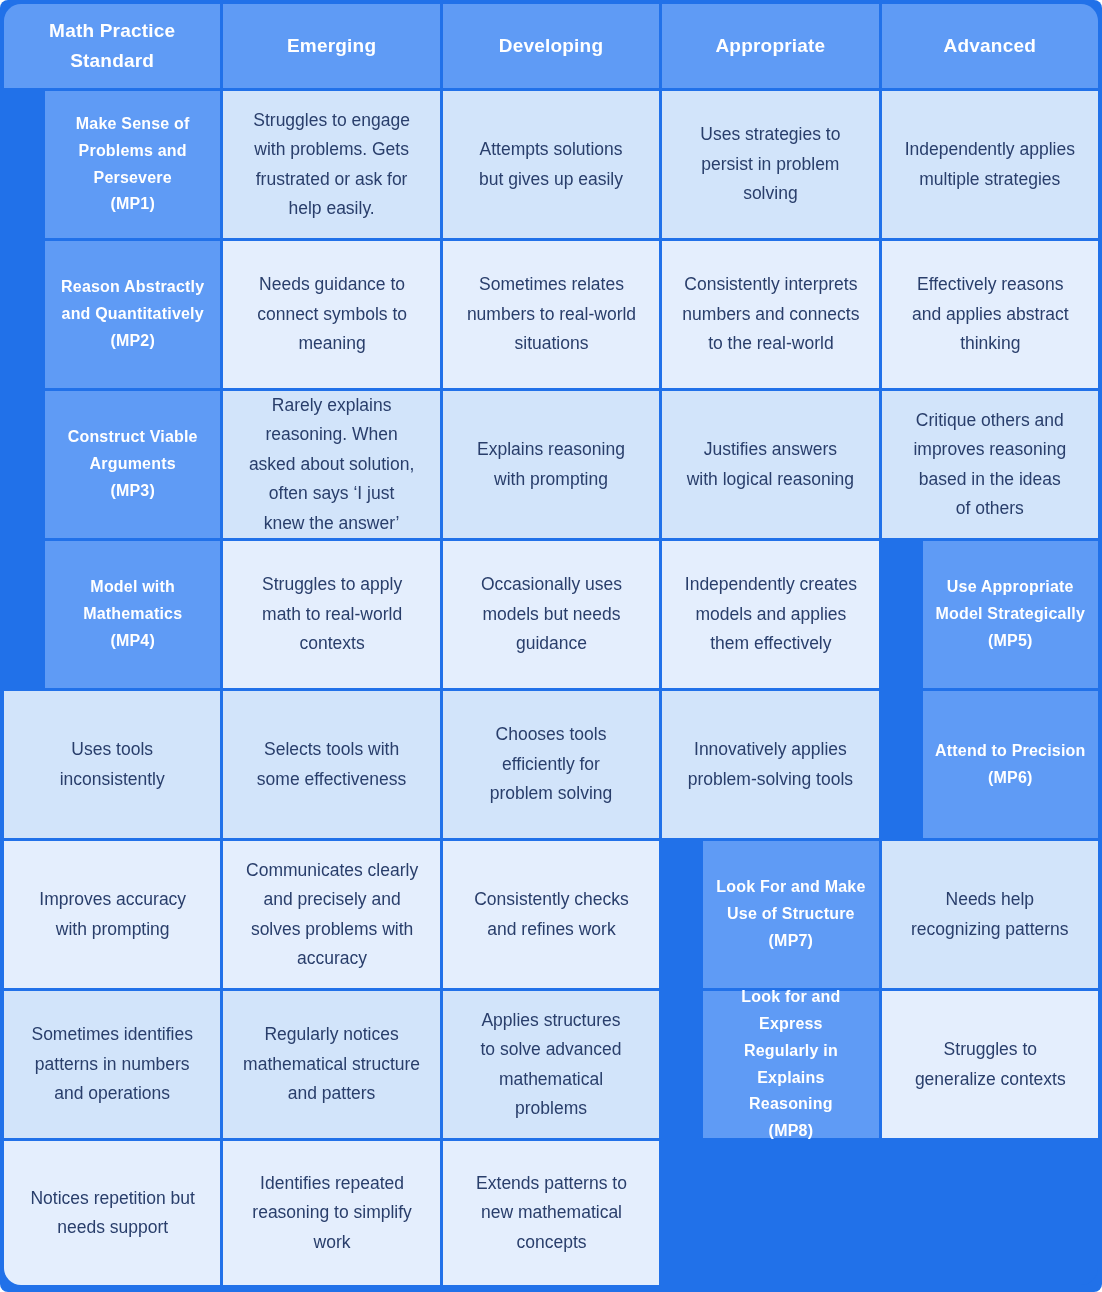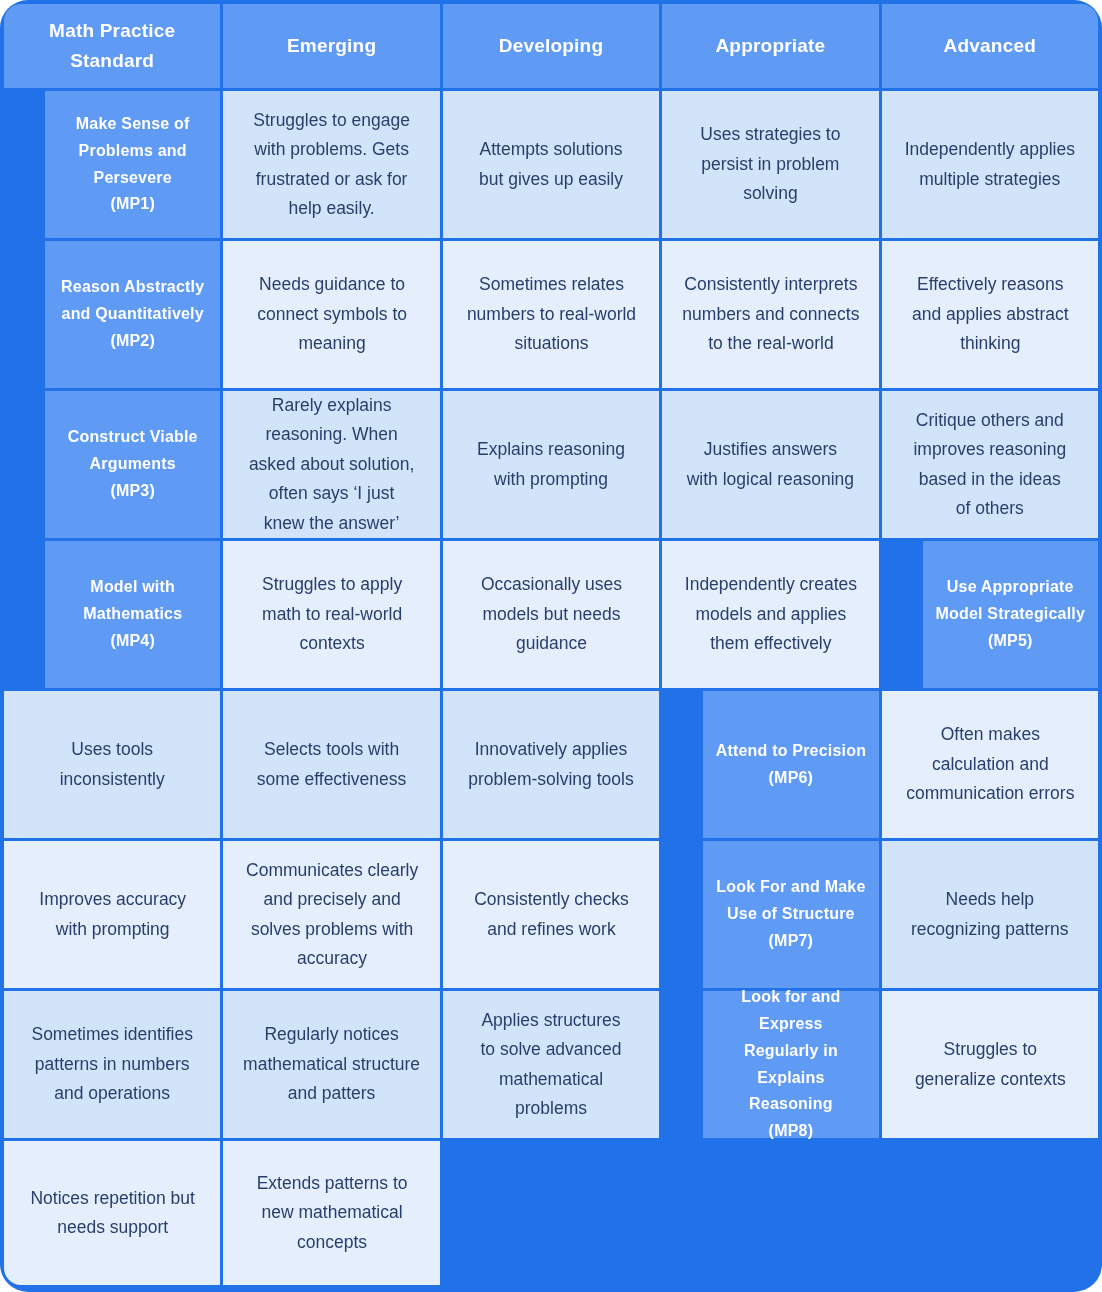--- a/index.html
+++ b/index.html
@@ -6,21 +6,21 @@
     margin: 0;
     padding: 0;
     background: #ffffff;
     font-family: "Liberation Sans", "DejaVu Sans", sans-serif;
   }
   .frame {
     width: 1102px;
     height: 1292px;
     box-sizing: border-box;
     background: var(--frame, #2171E9);
-    border-radius: 28px;
+    border-radius: 8px;
     padding: 4px 4px 7px 4px;
   }
   .grid {
     display: grid;
     width: 100%;
     height: 100%;
     grid-template-columns: repeat(5, 1fr);
     grid-template-rows: 84px repeat(7, 147px) 1fr;
     gap: 3px;
     background: var(--frame, #2171E9);
@@ -130,27 +130,27 @@
       <div class="cell data row-even">Independently creates
 models and applies
 them effectively</div>
       <div class="cell rowhead">Use Appropriate
 Model Strategically
 (MP5)</div>
       <div class="cell data row-odd">Uses tools
 inconsistently</div>
       <div class="cell data row-odd">Selects tools with
 some effectiveness</div>
+      <div class="cell data row-odd">Chooses tools
+efficiently for
+problem solving</div>
       <div class="cell data row-odd">Innovatively applies
 problem-solving tools</div>
       <div class="cell rowhead">Attend to Precision
 (MP6)</div>
-      <div class="cell data row-even">Often makes
-calculation and
-communication errors</div>
       <div class="cell data row-even">Improves accuracy
 with prompting</div>
       <div class="cell data row-even">Communicates clearly
 and precisely and
 solves problems with
 accuracy</div>
       <div class="cell data row-even">Consistently checks
 and refines work</div>
       <div class="cell rowhead">Look For and Make
 Use of Structure
@@ -168,17 +168,20 @@
 mathematical
 problems</div>
       <div class="cell rowhead">Look for and Express
 Regularly in
 Explains Reasoning
 (MP8)</div>
       <div class="cell data row-even">Struggles to
 generalize contexts</div>
       <div class="cell data row-even">Notices repetition but
 needs support</div>
+      <div class="cell data row-even">Identifies repeated
+reasoning to simplify
+work</div>
       <div class="cell data row-even">Extends patterns to
 new mathematical
 concepts</div>
     </div>
 </div>
 
 </body></html>

